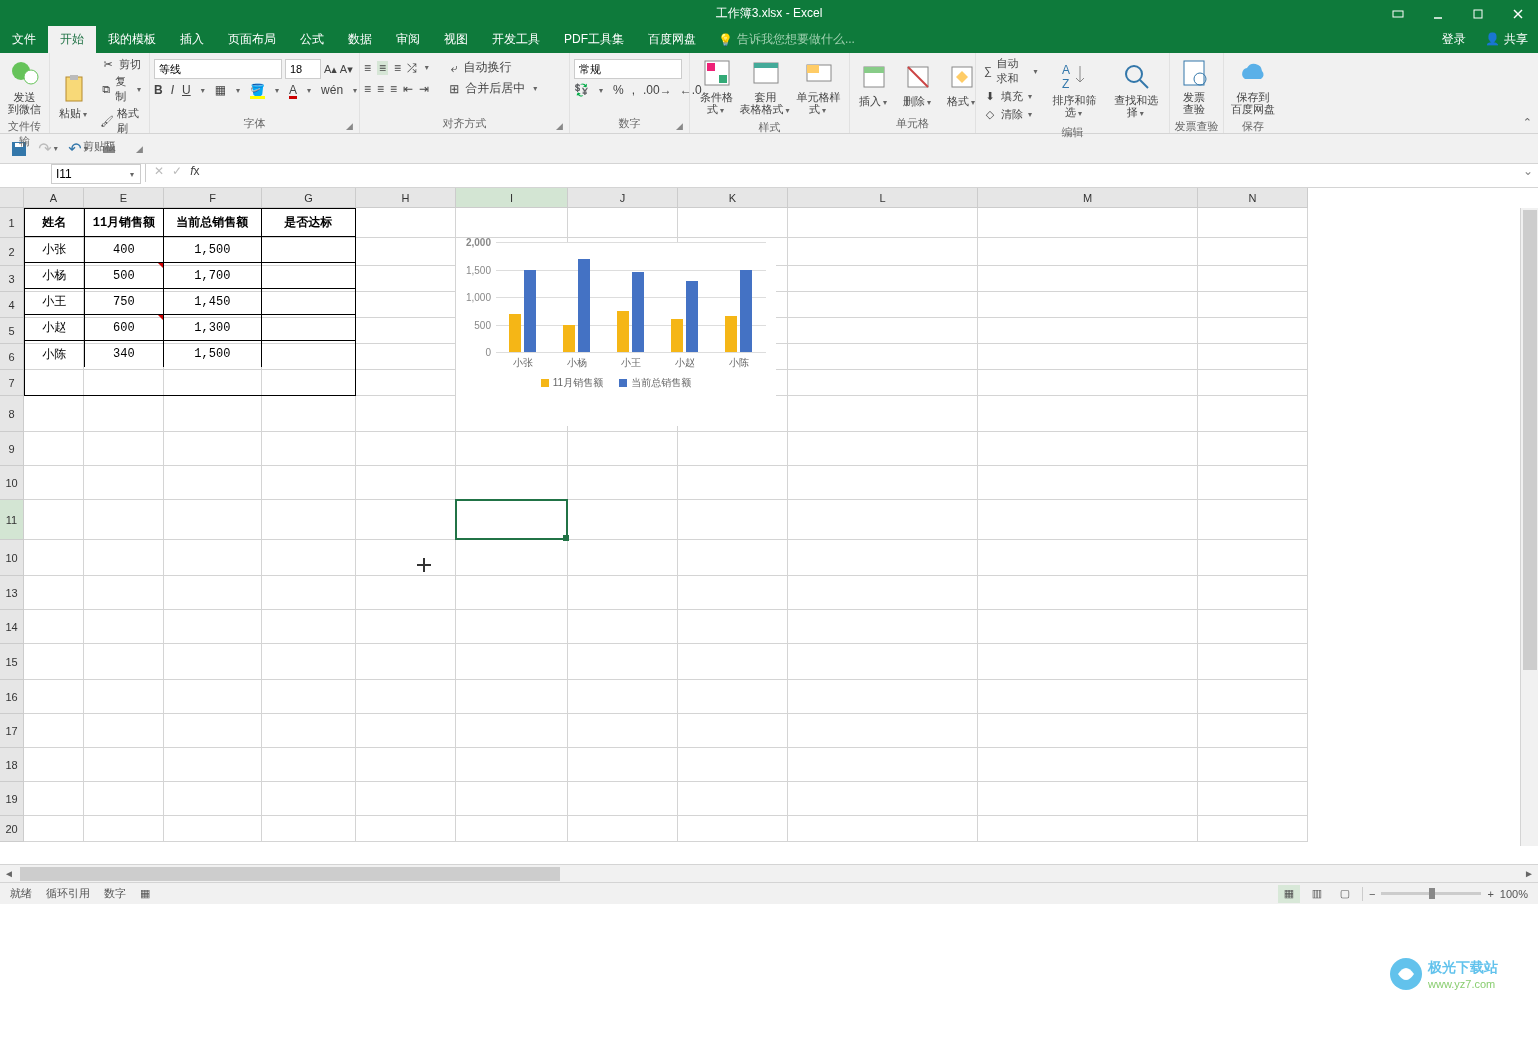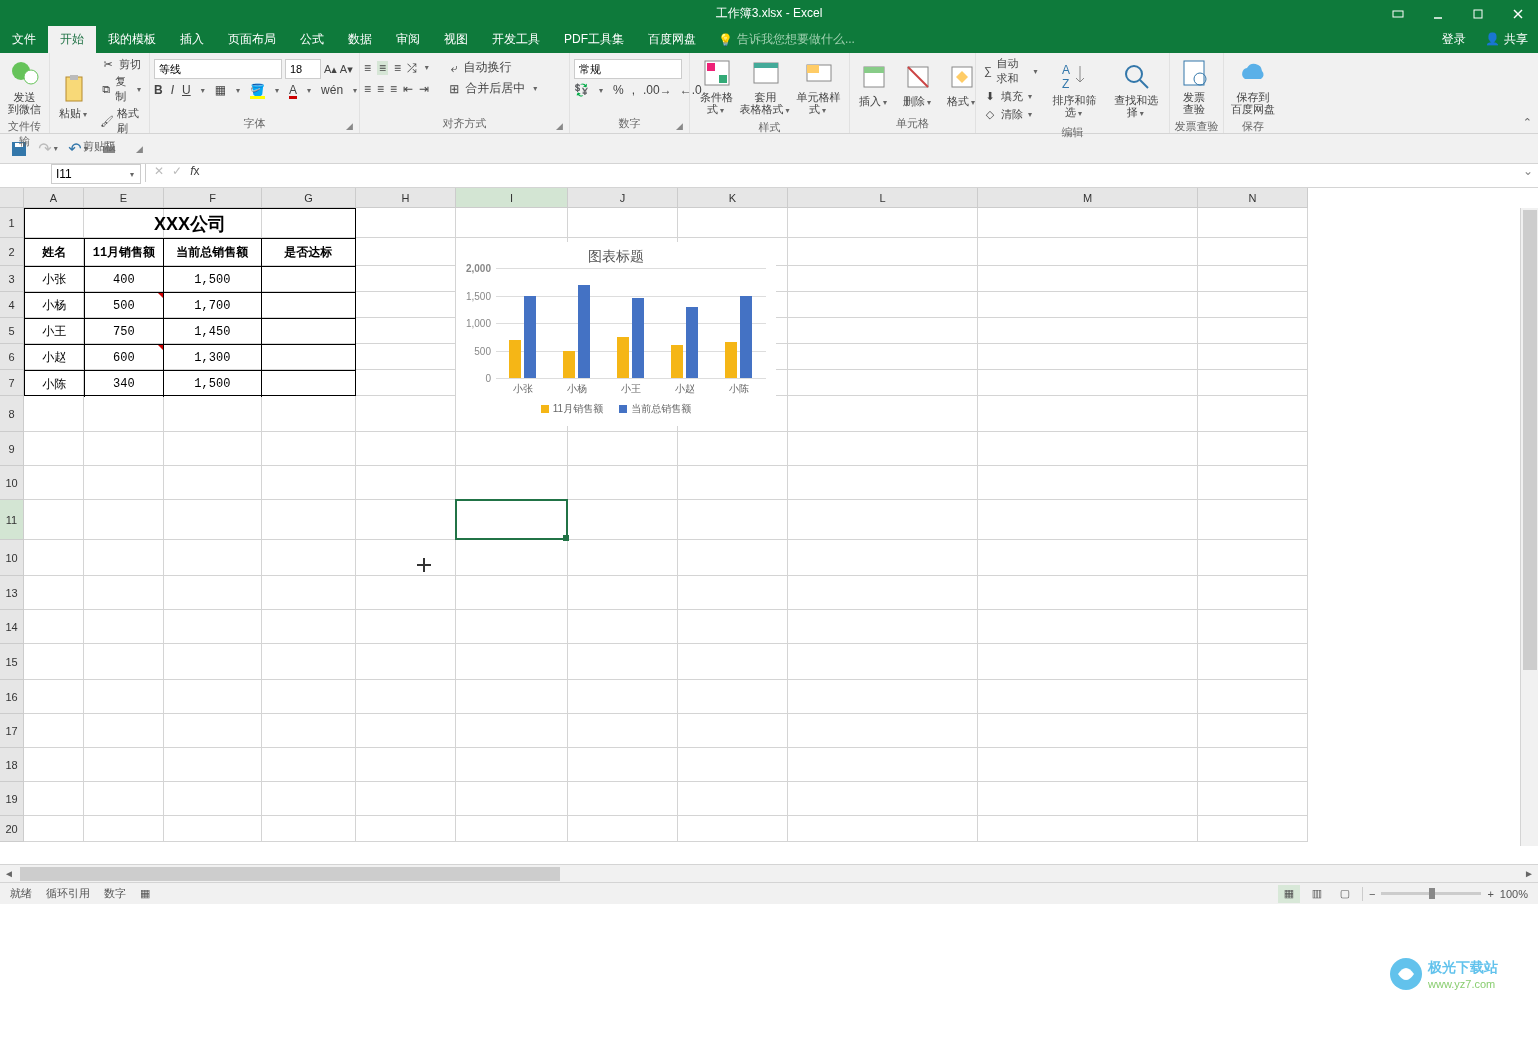--- a/index.html
+++ b/index.html
@@ -718,21 +718,20 @@
       <div class="cell" style="left: 332px; top: 608px; width: 100px; height: 26px;"></div>
       <div class="cell" style="left: 432px; top: 608px; width: 112px; height: 26px;"></div>
       <div class="cell" style="left: 544px; top: 608px; width: 110px; height: 26px;"></div>
       <div class="cell" style="left: 654px; top: 608px; width: 110px; height: 26px;"></div>
       <div class="cell" style="left: 764px; top: 608px; width: 190px; height: 26px;"></div>
       <div class="cell" style="left: 954px; top: 608px; width: 220px; height: 26px;"></div>
       <div class="cell" style="left: 1174px; top: 608px; width: 110px; height: 26px;"></div>
     </div>
 
   <div class="data-table" id="data-table" style="left: 24px; top: 20px; width: 332px; height: 188px;">
-      <div class="dt-title" style="height: 30px;">XXX公司</div>
       <div class="dt-row dt-header" style="height: 28px;">
         <div class="dt-cell" style="width: 60px;">姓名</div>
         <div class="dt-cell" style="width: 80px;">11月销售额</div>
         <div class="dt-cell" style="width: 98px;">当前总销售额</div>
         <div class="dt-cell" style="width: 94px;">是否达标</div>
       </div>
       <div class="dt-row" style="height: 26px;">
         <div class="dt-cell" style="width: 60px; position: relative;">小张</div>
         <div class="dt-cell" style="width: 80px; position: relative;">400</div>
         <div class="dt-cell" style="width: 98px; position: relative;">1,500</div>
@@ -758,21 +757,20 @@
       </div>
       <div class="dt-row" style="height: 26px;">
         <div class="dt-cell" style="width: 60px; position: relative;">小陈</div>
         <div class="dt-cell" style="width: 80px; position: relative;">340</div>
         <div class="dt-cell" style="width: 98px; position: relative;">1,500</div>
         <div class="dt-cell" style="width: 94px; position: relative;"></div>
       </div>
     </div>
 
   <div class="chart-box" id="chart" style="left: 456px; top: 54px; width: 320px; height: 184px;">
-    <div class="chart-title">图表标题</div>
     <div class="chart-plot" id="chart-plot">
         <div class="gridline" style="top: 110px;"></div>
         <div class="y-tick" style="top: 110px;">0</div>
         <div class="gridline" style="top: 82.5px;"></div>
         <div class="y-tick" style="top: 82.5px;">500</div>
         <div class="gridline" style="top: 55px;"></div>
         <div class="y-tick" style="top: 55px;">1,000</div>
         <div class="gridline" style="top: 27.5px;"></div>
         <div class="y-tick" style="top: 27.5px;">1,500</div>
         <div class="gridline" style="top: 0px;"></div>

